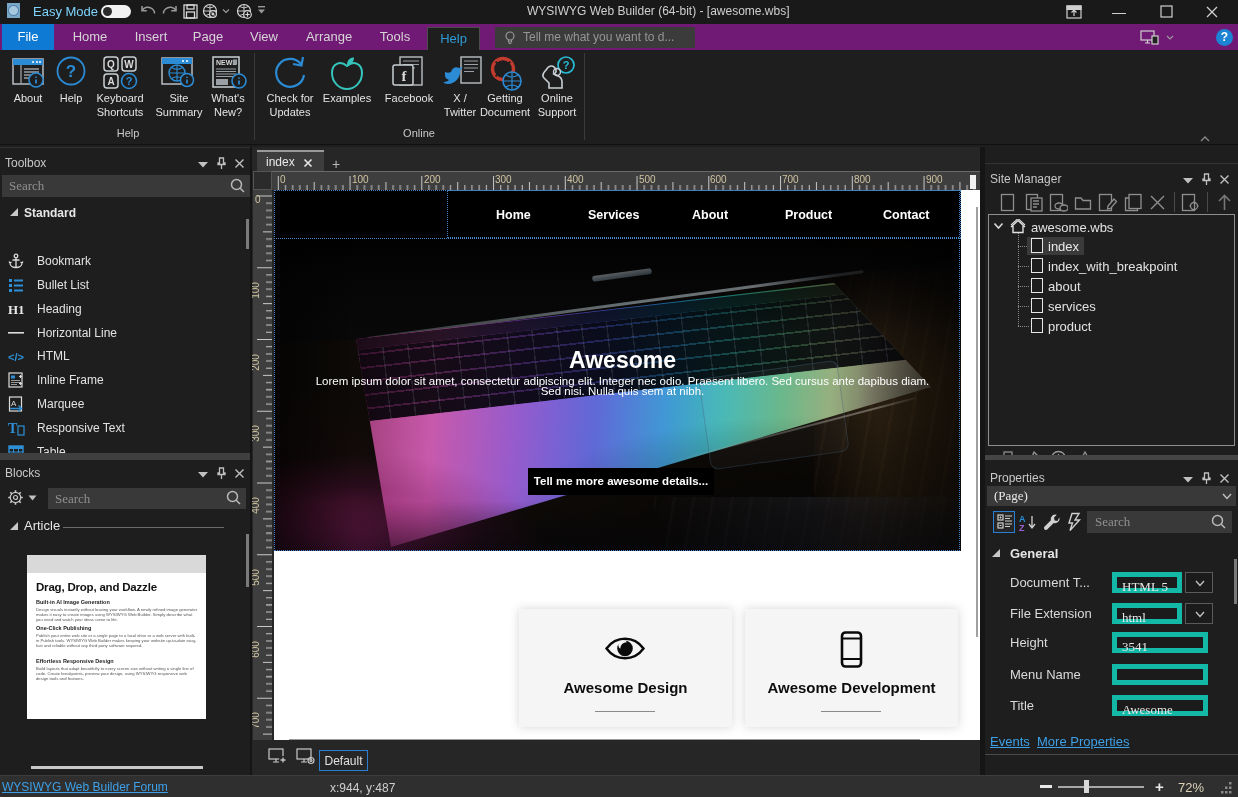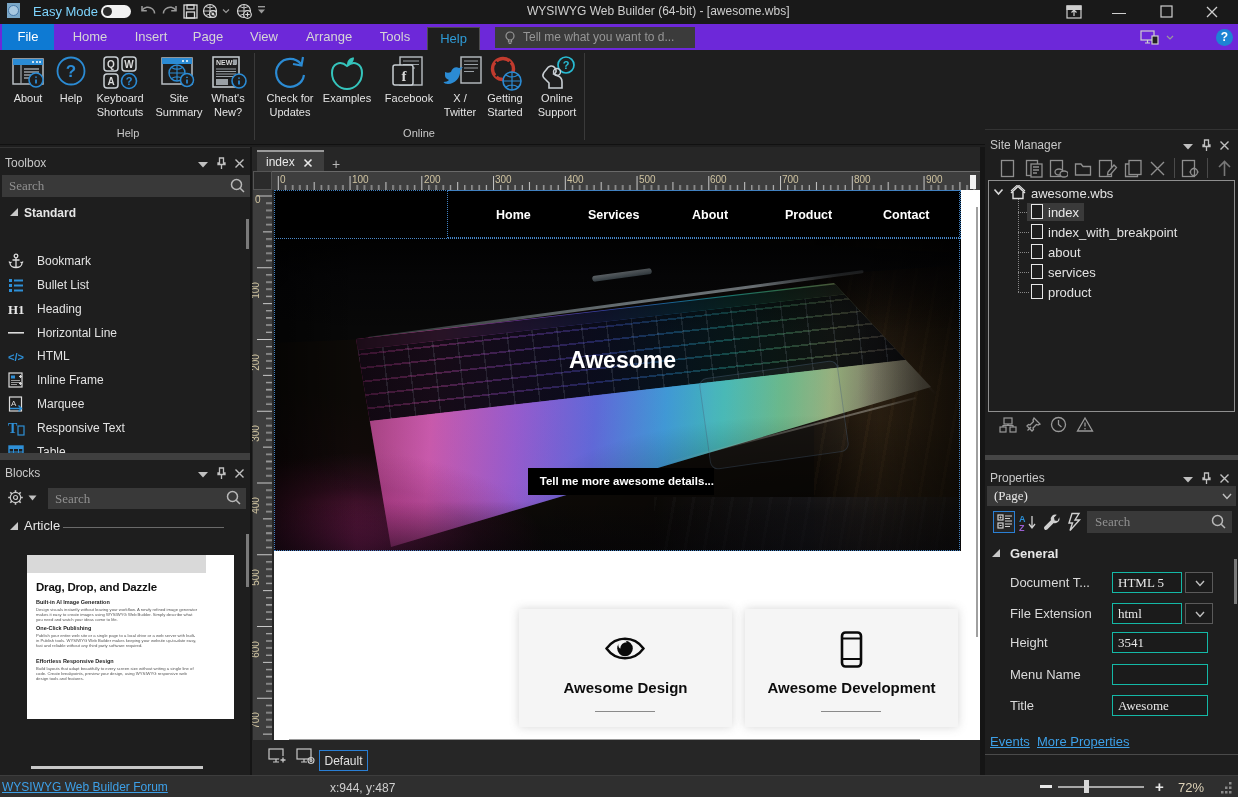--- a/index.html
+++ b/index.html
@@ -4,21 +4,21 @@
 <style>
 * { margin:0; padding:0; box-sizing:border-box; }
 html,body { width:1238px; height:797px; overflow:hidden; background:#1b1b1b;
   font-family:"Liberation Sans", sans-serif; }
 .abs { position:absolute; }
 #app { position:relative; width:1238px; height:797px; background:#1e1e1e; }
 
 #titlebar { position:absolute; left:0; top:0; width:1238px; height:24px; background:#191919; }
 #titlebar .ttl { position:absolute; left:527px; top:4px; font-size:12px; color:#cfcfcf; }
 
-#tabrow { position:absolute; left:0; top:24px; width:1238px; height:26px; background:#6d28d9; }
+#tabrow { position:absolute; left:0; top:24px; width:1238px; height:26px; background:#701a75; }
 .mtab { position:absolute; top:0; height:26px; line-height:26px; font-size:13px; color:#d6d6d6; text-align:center; }
 #tab-file { left:2px; width:52px; background:#0e7ad3; color:#fff; }
 #tab-help { left:427px; width:53px; top:3px; height:23px; line-height:22px; background:#1e1e1e;
   border:1px solid #4d4d4d; border-bottom:none; color:#2e9bd6; }
 #tellme { position:absolute; left:495px; top:3px; width:200px; height:21px; background:#3b3b3b;
   color:#969696; font-size:12px; line-height:21px; }
 
 #ribbon { position:absolute; left:0; top:50px; width:1238px; height:95px; background:#1e1e1e;
   border-bottom:1px solid #111; }
 .rsep { position:absolute; top:3px; width:1px; height:87px; background:#3a3a3a; }
@@ -93,27 +93,27 @@
    linear-gradient(270deg, rgba(0,0,0,.5) 0%, rgba(0,0,0,0) 15%),
    radial-gradient(60% 45% at 78% 88%, rgba(0,0,0,.45), rgba(0,0,0,0) 70%),
    radial-gradient(150% 150% at 47% 42%, rgba(0,0,0,0) 25%, rgba(0,0,0,.16) 52%, rgba(0,0,0,.48) 78%, rgba(0,0,0,.8) 100%); }
 
 .card { position:absolute; top:419px; width:213px; height:118px; background:#f5f5f5; box-shadow:0 0 9px rgba(120,120,120,.30); }
 .cicon { position:absolute; top:22px; }
 .ctitle { position:absolute; left:0; top:70px; width:100%; text-align:center; font-size:15px; font-weight:bold; color:#0d0d0d; }
 .cline { position:absolute; left:76px; top:102px; width:60px; height:1px; background:#8a8a8a; }
 .dashed { border:1px dotted #4080c0; }
 
-#sitemgr { position:absolute; left:985px; top:129px; width:253px; height:258px; background:#1e1e1e; border-top:1px solid #333; }
+#sitemgr { position:absolute; left:985px; top:163px; width:253px; height:258px; background:#1e1e1e; border-top:1px solid #333; }
 #splitR { position:absolute; left:985px; top:455px; width:253px; height:5px; background:#454545; }
 #props { position:absolute; left:985px; top:460px; width:253px; height:313px; background:#1e1e1e; }
 .tpage { width:12px; height:15px; border:1.5px solid #e8e8e8; background:#1e1e1e; }
 .prow { position:absolute; left:0; width:253px; height:21px; }
 .plbl { position:absolute; left:25px; top:3px; font-size:13px; color:#dadada; }
-.pbox { position:absolute; left:127px; top:0; height:21px; border:1px solid #14b8a6; background:#1b1b1b;
+.pbox { position:absolute; left:127px; top:0; height:21px; border:5px solid #14b8a6; background:#1b1b1b;
   color:#e8e8e8; font-family:"Liberation Serif", serif; font-size:13px; line-height:19px; padding-left:5px; }
 .parr { position:absolute; left:200px; top:0; width:28px; height:21px; border:1px solid #5a5a5a; background:#1b1b1b; }
 .parr svg { position:absolute; left:9px; top:7px; }
 .plink { position:absolute; font-size:13px; color:#3da0e8; text-decoration:underline; }
 
 #statusbar { position:absolute; left:0; top:775px; width:1238px; height:22px; background:#2f2f2f; border-top:1px solid #3d3d3d; }
 
 .vgap { position:absolute; background:#151515; }
 </style>
 </head>
@@ -276,21 +276,21 @@
   </svg>
   <div class="rlbl" style="left:437px;top:41px;width:46px">X /
 Twitter</div>
   <svg class="ricon" style="left:488px" width="38" height="38">
     <circle cx="15" cy="13" r="10.5" fill="none" stroke="#c23b2e" stroke-width="3.4"></circle>
     <path d="M7.6 5.6 L10.5 8.5 M22.4 5.6 L19.5 8.5 M7.6 20.4 L10.5 17.5 M22.4 20.4 L19.5 17.5" stroke="#1e1e1e" stroke-width="1.8"></path>
     <circle cx="24" cy="25" r="9" fill="#1e1e1e" stroke="#2b8bd4" stroke-width="1.6"></circle>
     <path d="M15 25 H33 M24 16 V34 M18 19 Q24 23 30 19 M18 31 Q24 27 30 31" stroke="#2b8bd4" stroke-width="1.2" fill="none"></path>
   </svg>
   <div class="rlbl" style="left:477px;top:41px;width:56px">Getting
-Started</div>
+Document</div>
   <svg class="ricon" style="left:540px" width="38" height="38">
     <circle cx="26" cy="9" r="8" fill="none" stroke="#28bcd4" stroke-width="1.7"></circle>
     <text x="26" y="13" font-size="11" font-weight="bold" fill="#28bcd4" text-anchor="middle" font-family="Liberation Sans">?</text>
     <path d="M6 14 C9 9 13 9 15 12 C17 15 16 17 14 18 L18 20 C21 21 22 23 22 26 L22 32 L9 32 L9 27 L4 22 C2 20 3 17 6 14 Z" fill="none" stroke="#c9cfd4" stroke-width="1.6"></path>
     <circle cx="17" cy="16" r="3.5" fill="none" stroke="#c9cfd4" stroke-width="1.4"></circle>
   </svg>
   <div class="rlbl" style="left:531px;top:41px;width:52px">Online
 Support</div>
   <div class="rsep" style="left:584px"></div>
   <div class="rgrp" style="left:103px;width:50px">Help</div>
@@ -411,21 +411,21 @@
       </svg>
   <div class="searchbox" style="left:48px;top:28px;width:198px;height:21px;line-height:21px"><span style="margin-left:7px">Search</span>
     <svg class="abs" style="left:178px;top:2px" width="16" height="16" fill="none" stroke="#b8b8b8" stroke-width="1.5">
           <circle cx="6.5" cy="6.5" r="5"></circle>
           <path d="M10.2 10.2 L14 14"></path>
         </svg>
   </div>
   <div class="tri" style="left:10px;top:62px"></div>
   <div class="abs" style="left:24px;top:58px;font-size:13px;color:#e6e6e6">Article</div>
   <div class="abs" style="left:63px;top:67px;width:161px;height:1px;background:#6a6a6a"></div>
-  <div class="abs" style="left:27px;top:95px;width:207px;height:164px;background:#fff">
+  <div class="abs" style="left:27px;top:95px;width:179px;height:164px;background:#fff">
     <div class="abs" style="left:0;top:0;width:179px;height:18px;background:#d9d9d9"></div>
     <div class="abs" style="left:9px;top:26px;font-size:11.5px;font-weight:bold;color:#111;letter-spacing:-0.2px">Drag, Drop, and Dazzle</div>
     <div class="abs" style="left:9px;top:44px;font-size:5.5px;font-weight:bold;color:#222">Built-in AI Image Generation</div>
     <div class="abs" style="left:9px;top:52px;width:162px;font-size:4.2px;color:#555;line-height:5px">Design visuals instantly without leaving your workflow. A newly refined image generator makes it easy to create images using WYSIWYG Web Builder. Simply describe what you need and watch your ideas come to life.</div>
     <div class="abs" style="left:9px;top:70px;font-size:5.5px;font-weight:bold;color:#222">One-Click Publishing</div>
     <div class="abs" style="left:9px;top:78px;width:162px;font-size:4.2px;color:#555;line-height:5px">Publish your entire web site or a single page to a local drive or a web server with built-in Publish tools. WYSIWYG Web Builder makes keeping your website up-to-date easy, fast and reliable without any third party software required.</div>
     <div class="abs" style="left:9px;top:103px;font-size:5.5px;font-weight:bold;color:#222">Effortless Responsive Design</div>
     <div class="abs" style="left:9px;top:111px;width:162px;font-size:4.2px;color:#555;line-height:5px">Build layouts that adapt beautifully to every screen size without writing a single line of code. Create breakpoints, preview your design, using WYSIWYG responsive web design tools and features.</div>
   </div>
   <div class="abs" style="left:31px;top:306px;width:172px;height:3px;background:#c8c8c8"></div>
@@ -501,21 +501,22 @@
           <div id="hingestrip"></div>
           <div id="keys"></div>
           <div id="palm"></div>
         </div>
       </div>
       <div class="abs" id="trackpad"></div>
       <div class="abs" style="left:388px;top:224px;width:262px;height:1.5px;background:linear-gradient(90deg, rgba(190,190,180,0), rgba(200,200,190,.3) 40%, rgba(210,210,200,.42) 85%, rgba(190,190,180,.1));transform:rotate(-14.6deg);transform-origin:0 50%"></div>
       <div class="abs" id="glowM"></div>
       <div class="abs" id="vignette"></div>
       <div class="abs" style="left:5px;top:107.5px;width:687px;text-align:center;color:#fff;font-size:23px;font-weight:bold">Awesome</div>
-      <div class="abs" style="left:254px;top:229px;width:186px;height:27px;background:#000;color:#fff;font-size:11.5px;font-weight:bold;text-align:right;line-height:27px;white-space:nowrap">Tell me more awesome details...</div>
+      <div class="abs" style="left:5px;top:137px;width:687px;text-align:center;color:#fff;font-size:11.5px;line-height:10.2px;white-space:nowrap">Lorem ipsum dolor sit amet, consectetur adipiscing elit. Integer nec odio. Praesent libero. Sed cursus ante dapibus diam.<br>Sed nisi. Nulla quis sem at nibh.</div>
+      <div class="abs" style="left:254px;top:229px;width:186px;height:27px;background:#000;color:#fff;font-size:11.5px;font-weight:bold;text-align:center;line-height:27px;white-space:nowrap">Tell me more awesome details...</div>
     </div>
     <div class="card" style="left:245px">
       <svg class="cicon" style="left:86px;top:28px" width="40" height="24" fill="none">
         <path d="M1.5 11.5 C11 -1.5 29 -1.5 38.5 11.5 C29 24.5 11 24.5 1.5 11.5 Z" stroke="#0a0a0a" stroke-width="2.4"></path>
         <circle cx="20" cy="11.5" r="7.8" fill="#0a0a0a"></circle>
         <path d="M20.5 4.5 A7 7 0 0 0 14 10 A5.5 5.5 0 0 1 20.5 4.5 Z" fill="#f5f5f5"></path>
         <path d="M22 5.2 A6.4 6.4 0 0 0 15.2 11.8 A4.8 4.8 0 1 1 22 5.2 Z" fill="#f5f5f5"></path>
       </svg>
       <div class="ctitle">Awesome Design</div>
           <div class="cline"></div>

